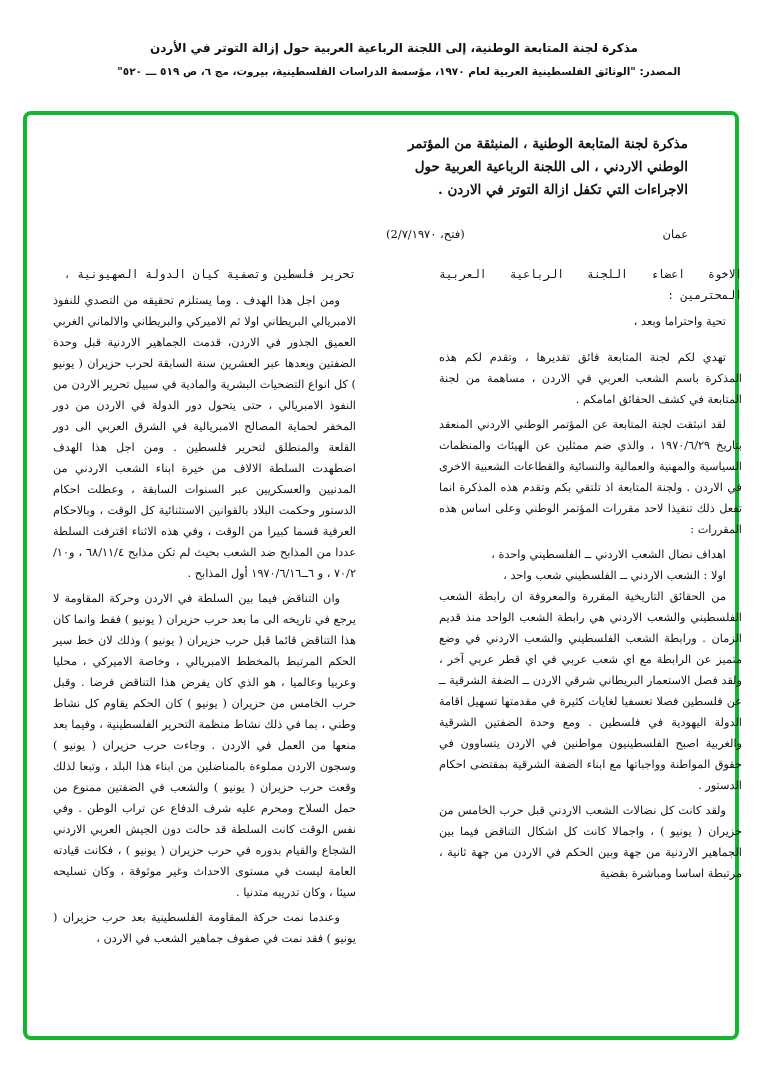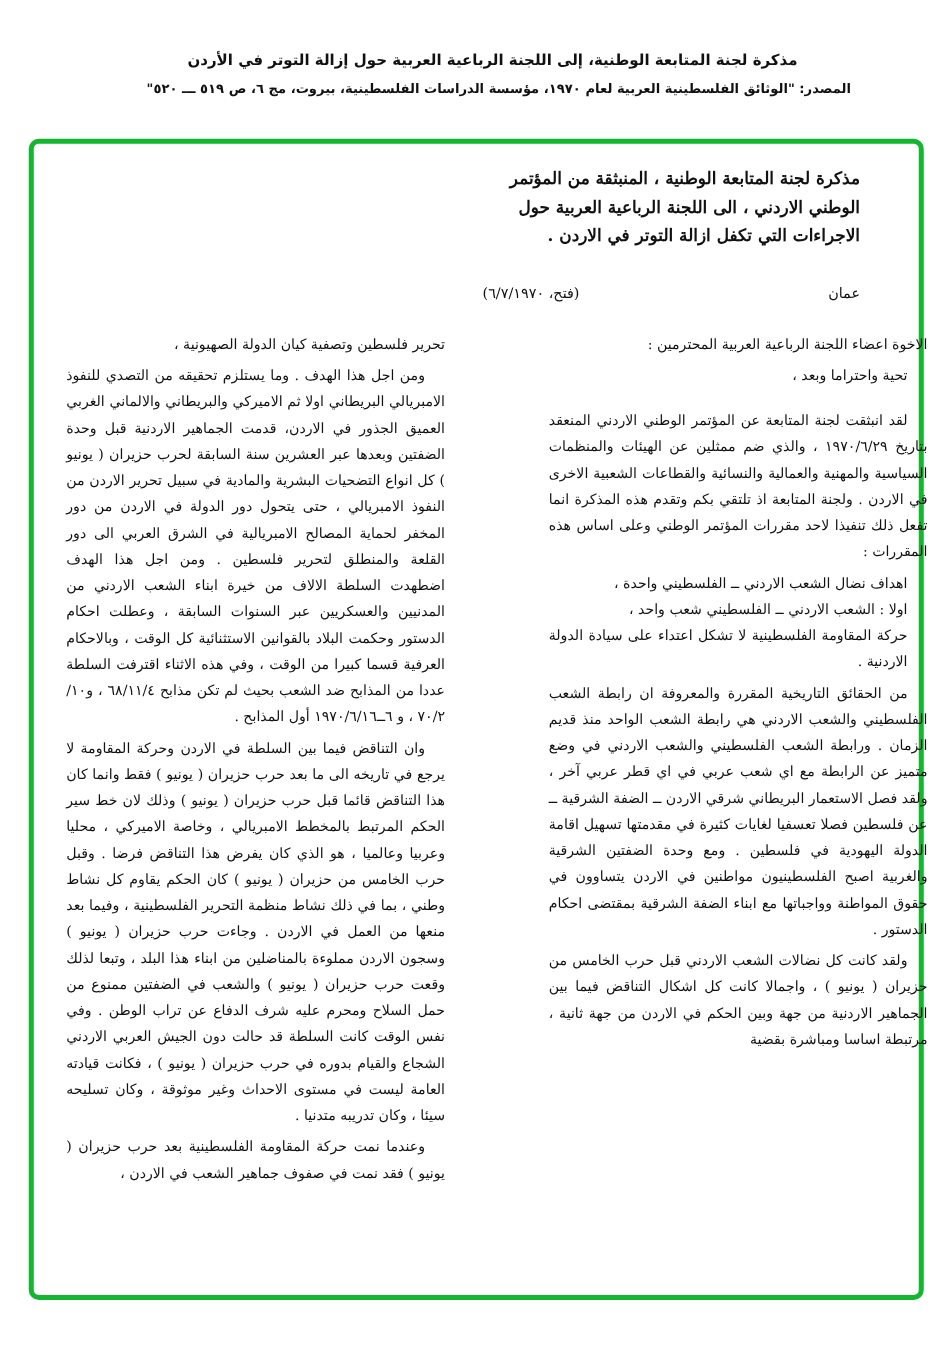--- a/index.html
+++ b/index.html
@@ -84,48 +84,48 @@
       font-family: "DejaVu Serif", serif;
       font-size: 11.3px;
       line-height: 21px;
     }
     .col.right { right: 16px; }
     .col.left  { left: 53px; }
     .col p {
       margin: 0 0 4px 0;
       text-indent: 16px;
     }
-    .col p.noindent { text-indent: 0; }
+    .col p.noindent { text-indent: 0; font-family: Liberation Mono, monospace; }
     .col p.list { text-indent: 0; padding-right: 16px; margin: 0; }
     .col p.tight { margin-bottom: 15px; }
   </style>
 </head>
 <body>
 
 <div class="header">
   <p class="header-title">مذكرة لجنة المتابعة الوطنية، إلى اللجنة الرباعية العربية حول إزالة التوتر في الأردن</p>
   <p class="header-source">المصدر: "الوثائق الفلسطينية العربية لعام ١٩٧٠، مؤسسة الدراسات الفلسطينية، بيروت، مج ٦، ص ٥١٩ ـــ ٥٢٠"</p>
 </div>
 
 <div class="frame"></div>
 
 <p class="doc-title">مذكرة لجنة المتابعة الوطنية ، المنبثقة من المؤتمر الوطني الاردني ، الى اللجنة الرباعية العربية حول الاجراءات التي تكفل ازالة التوتر في الاردن .</p>
 
 <div class="dateline">
   <span>عمان</span>
-  <span>(فتح، ٦/٧/١٩٧٠)</span>
+  <span>(فتح، 2/٧/١٩٧٠)</span>
 </div>
 
 <div class="col right">
   <p class="noindent">الاخوة اعضاء اللجنة الرباعية العربية المحترمين :</p>
   <p class="tight">تحية واحتراما وبعد ،</p>
+  <p>تهدي لكم لجنة المتابعة فائق تقديرها ، وتقدم لكم هذه المذكرة باسم الشعب العربي في الاردن ، مساهمة من لجنة المتابعة في كشف الحقائق امامكم .</p>
   <p>لقد انبثقت لجنة المتابعة عن المؤتمر الوطني الاردني المنعقد بتاريخ ١٩٧٠/٦/٢٩ ، والذي ضم ممثلين عن الهيئات والمنظمات السياسية والمهنية والعمالية والنسائية والقطاعات الشعبية الاخرى في الاردن . ولجنة المتابعة اذ تلتقي بكم وتقدم هذه المذكرة انما تفعل ذلك تنفيذا لاحد مقررات المؤتمر الوطني وعلى اساس هذه المقررات :</p>
   <p class="list">اهداف نضال الشعب الاردني ــ الفلسطيني واحدة ،</p>
   <p class="list">اولا : الشعب الاردني ــ الفلسطيني شعب واحد ،</p>
-  <p class="list" style="margin-bottom:4px;">حركة المقاومة الفلسطينية لا تشكل اعتداء على سيادة الدولة الاردنية .</p>
   <p>من الحقائق التاريخية المقررة والمعروفة ان رابطة الشعب الفلسطيني والشعب الاردني هي رابطة الشعب الواحد منذ قديم الزمان . ورابطة الشعب الفلسطيني والشعب الاردني في وضع متميز عن الرابطة مع اي شعب عربي في اي قطر عربي آخر ، ولقد فصل الاستعمار البريطاني شرقي الاردن ــ الضفة الشرقية ــ عن فلسطين فصلا تعسفيا لغايات كثيرة في مقدمتها تسهيل اقامة الدولة اليهودية في فلسطين . ومع وحدة الضفتين الشرقية والغربية اصبح الفلسطينيون مواطنين في الاردن يتساوون في حقوق المواطنة وواجباتها مع ابناء الضفة الشرقية بمقتضى احكام الدستور .</p>
   <p>ولقد كانت كل نضالات الشعب الاردني قبل حرب الخامس من حزيران ( يونيو ) ، واجمالا كانت كل اشكال التناقض فيما بين الجماهير الاردنية من جهة وبين الحكم في الاردن من جهة ثانية ، مرتبطة اساسا ومباشرة بقضية</p>
 </div>
 
 <div class="col left">
   <p class="noindent">تحرير فلسطين وتصفية كيان الدولة الصهيونية ،</p>
   <p>ومن اجل هذا الهدف . وما يستلزم تحقيقه من التصدي للنفوذ الامبريالي البريطاني اولا ثم الاميركي والبريطاني والالماني الغربي العميق الجذور في الاردن، قدمت الجماهير الاردنية قبل وحدة الضفتين وبعدها عبر العشرين سنة السابقة لحرب حزيران ( يونيو ) كل انواع التضحيات البشرية والمادية في سبيل تحرير الاردن من النفوذ الامبريالي ، حتى يتحول دور الدولة في الاردن من دور المخفر لحماية المصالح الامبريالية في الشرق العربي الى دور القلعة والمنطلق لتحرير فلسطين . ومن اجل هذا الهدف اضطهدت السلطة الالاف من خيرة ابناء الشعب الاردني من المدنيين والعسكريين عبر السنوات السابقة ، وعطلت احكام الدستور وحكمت البلاد بالقوانين الاستثنائية كل الوقت ، وبالاحكام العرفية قسما كبيرا من الوقت ، وفي هذه الاثناء اقترفت السلطة عددا من المذابح ضد الشعب بحيث لم تكن مذابح ٦٨/١١/٤ ، و١٠/ ٧٠/٢ ، و ٦ــ١٩٧٠/٦/١٦ أول المذابح .</p>
   <p>وان التناقض فيما بين السلطة في الاردن وحركة المقاومة لا يرجع في تاريخه الى ما بعد حرب حزيران ( يونيو ) فقط وانما كان هذا التناقض قائما قبل حرب حزيران ( يونيو ) وذلك لان خط سير الحكم المرتبط بالمخطط الامبريالي ، وخاصة الاميركي ، محليا وعربيا وعالميا ، هو الذي كان يفرض هذا التناقض فرضا . وقبل حرب الخامس من حزيران ( يونيو ) كان الحكم يقاوم كل نشاط وطني ، بما في ذلك نشاط منظمة التحرير الفلسطينية ، وفيما بعد منعها من العمل في الاردن . وجاءت حرب حزيران ( يونيو ) وسجون الاردن مملوءة بالمناضلين من ابناء هذا البلد ، وتبعا لذلك وقعت حرب حزيران ( يونيو ) والشعب في الضفتين ممنوع من حمل السلاح ومحرم عليه شرف الدفاع عن تراب الوطن . وفي نفس الوقت كانت السلطة قد حالت دون الجيش العربي الاردني الشجاع والقيام بدوره في حرب حزيران ( يونيو ) ، فكانت قيادته العامة ليست في مستوى الاحداث وغير موثوقة ، وكان تسليحه سيئا ، وكان تدريبه متدنيا .</p>
   <p>وعندما نمت حركة المقاومة الفلسطينية بعد حرب حزيران ( يونيو ) فقد نمت في صفوف جماهير الشعب في الاردن ،</p>
 </div>

